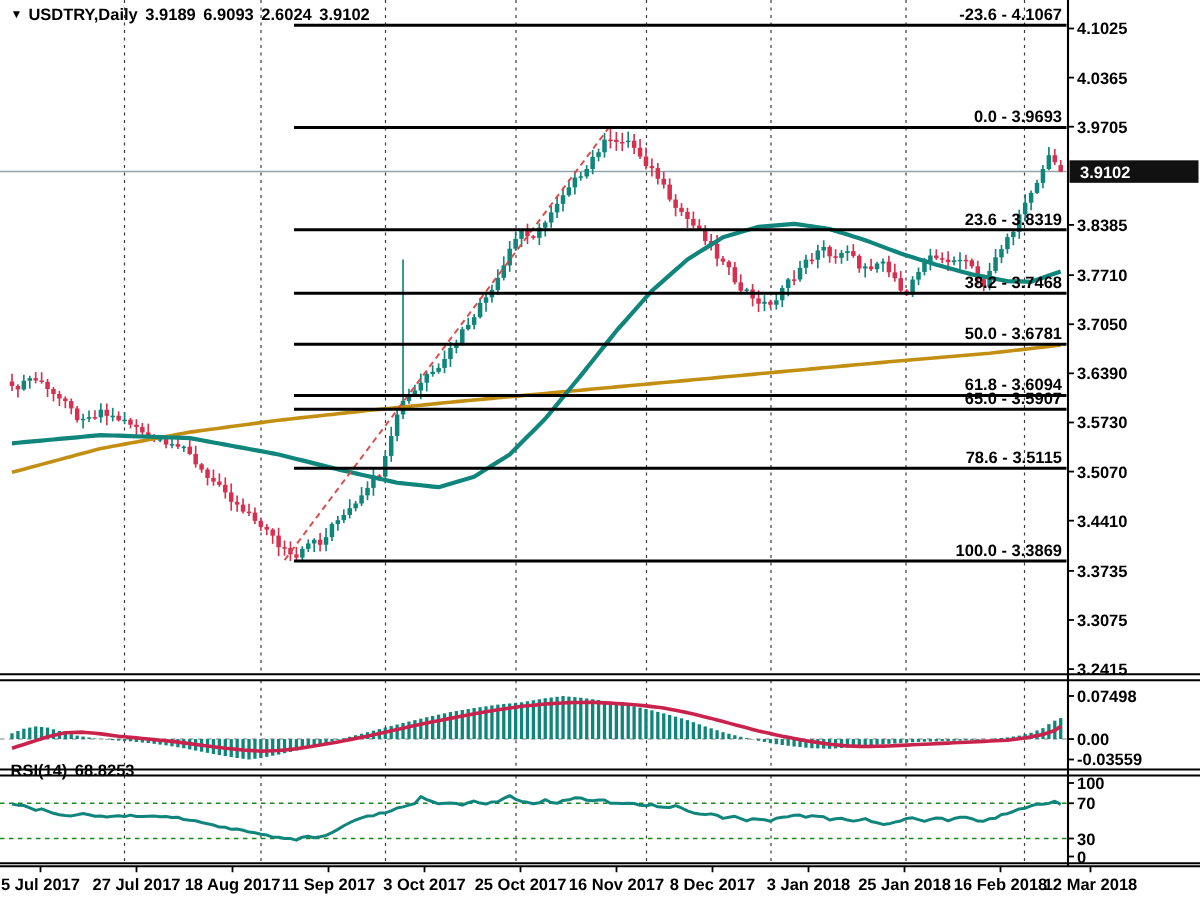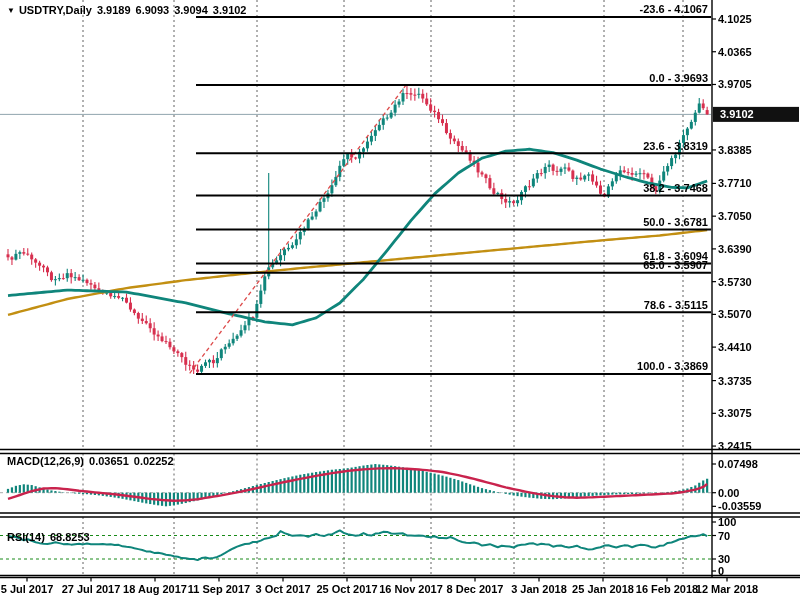--- a/index.html
+++ b/index.html
@@ -3,21 +3,21 @@
 <meta charset="utf-8">
 <style>
   html,body{margin:0;padding:0;background:#fff;}
   .screen{position:relative;width:800px;height:600px;background:#ffffff;overflow:hidden;
           font-family:"Liberation Sans","DejaVu Sans",sans-serif;-webkit-font-smoothing:none;}
   svg{position:absolute;left:0;top:0;}
   .overlay{position:absolute;color:#000;font-size:11px;font-weight:700;white-space:nowrap;z-index:5;}
   #title-bar{left:7px;top:4px;}
   #title-bar .tri{display:inline-block;font-size:8px;vertical-align:1px;margin-right:4px;}
   #macd-label{left:7px;top:455px;}
-  #rsi-label{left:7px;top:531px;}
+  #rsi-label{left:7px;top:508px;}
   .sp{margin-left:5px;}
 </style>
 </head>
 <body>
 
 <div class="screen">
 
   <svg id="chart-svg" width="800" height="600" viewBox="0 0 800 600">
       <line x1="83" y1="0" x2="83" y2="449" stroke="#3a3a3a" stroke-width="0.8" stroke-dasharray="2,3"></line>
       <line x1="83" y1="453.5" x2="83" y2="512.5" stroke="#3a3a3a" stroke-width="0.8" stroke-dasharray="2,3"></line>
@@ -673,24 +673,21 @@
       <text x="539" y="593" text-anchor="middle" font-family="&quot;Liberation Sans&quot;,&quot;DejaVu Sans&quot;,sans-serif" font-size="11" font-weight="700" fill="#000000">3 Jan 2018</text>
       <line x1="603" y1="577.5" x2="603" y2="581.5" stroke="#000" stroke-width="1.2"></line>
       <text x="603" y="593" text-anchor="middle" font-family="&quot;Liberation Sans&quot;,&quot;DejaVu Sans&quot;,sans-serif" font-size="11" font-weight="700" fill="#000000">25 Jan 2018</text>
       <line x1="667" y1="577.5" x2="667" y2="581.5" stroke="#000" stroke-width="1.2"></line>
       <text x="667" y="593" text-anchor="middle" font-family="&quot;Liberation Sans&quot;,&quot;DejaVu Sans&quot;,sans-serif" font-size="11" font-weight="700" fill="#000000">16 Feb 2018</text>
       <line x1="727" y1="577.5" x2="727" y2="581.5" stroke="#000" stroke-width="1.2"></line>
       <text x="727" y="593" text-anchor="middle" font-family="&quot;Liberation Sans&quot;,&quot;DejaVu Sans&quot;,sans-serif" font-size="11" font-weight="700" fill="#000000">12 Mar 2018</text>
     </svg>
 
   <div class="overlay" id="title-bar">
-    <span class="tri">▼</span><span>USDTRY,Daily</span><span class="sp">3.9189</span><span class="sp">6.9093</span><span class="sp">3.9094</span><span class="sp">3.9102</span>
+    <span class="tri">▼</span><span>USDTRY,Daily</span><span class="sp">3.9189</span><span class="sp">6.9093</span><span class="sp">2.6024</span><span class="sp">3.9102</span>
   </div>
 
-  <div class="overlay" id="macd-label">
-    <span>MACD(12,26,9)</span><span class="sp">0.03651</span><span class="sp">0.02252</span>
-  </div>
 
   <div class="overlay" id="rsi-label">
     <span>RSI(14)</span><span class="sp">68.8253</span>
   </div>
 
 </div>
 
 </body></html>

